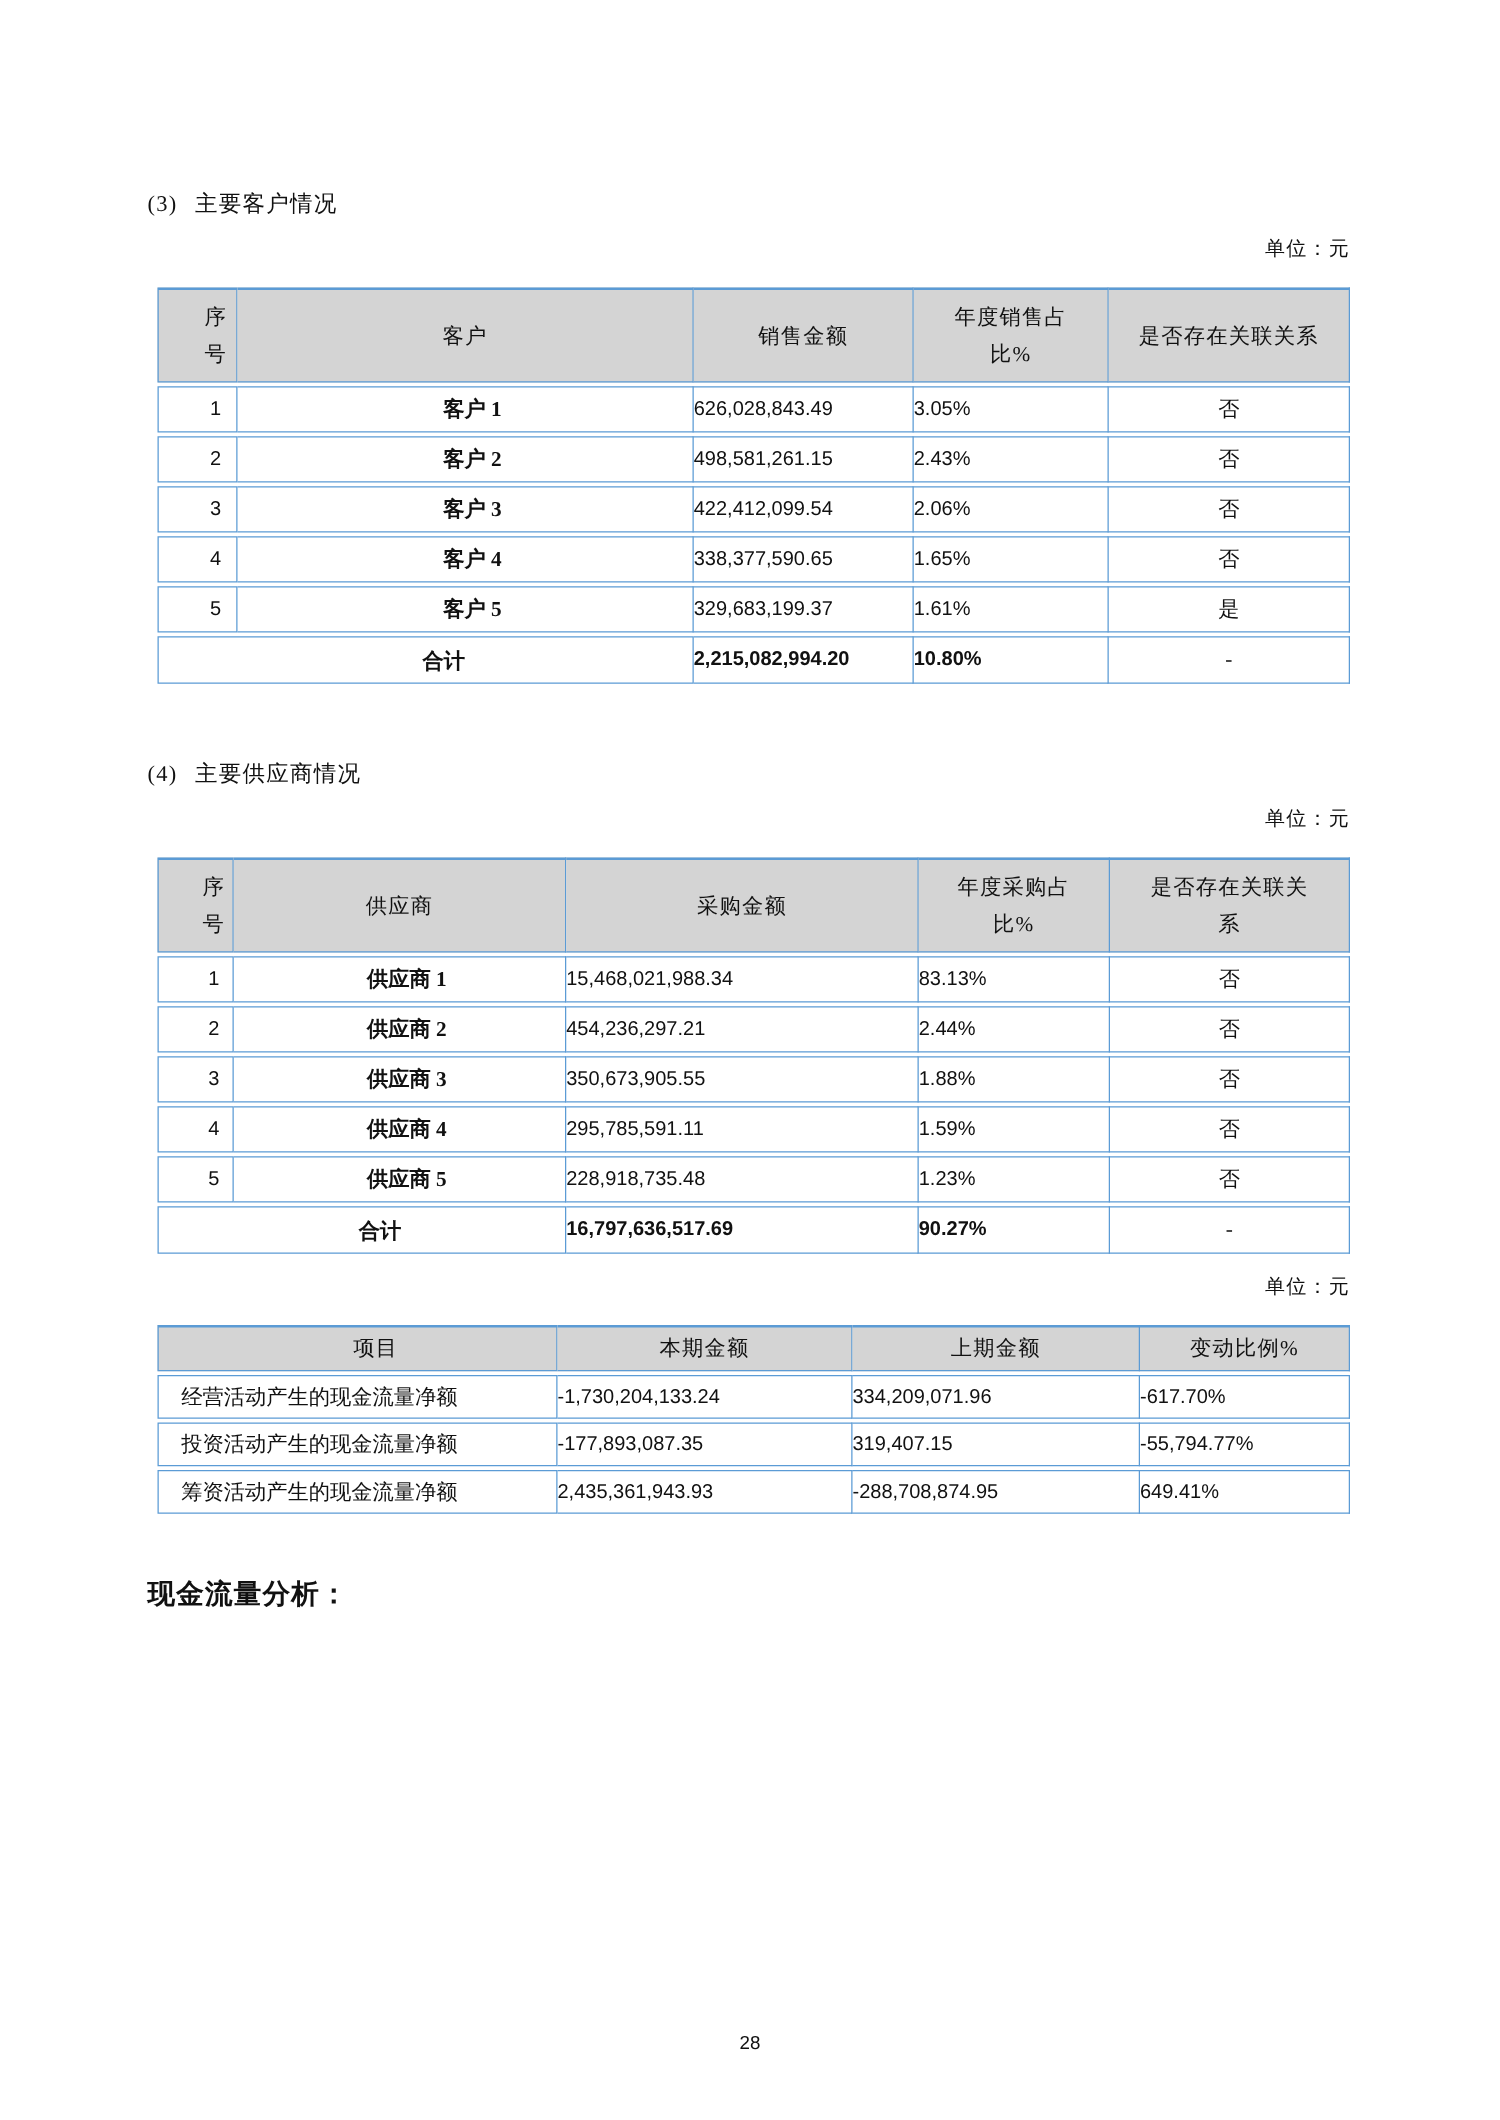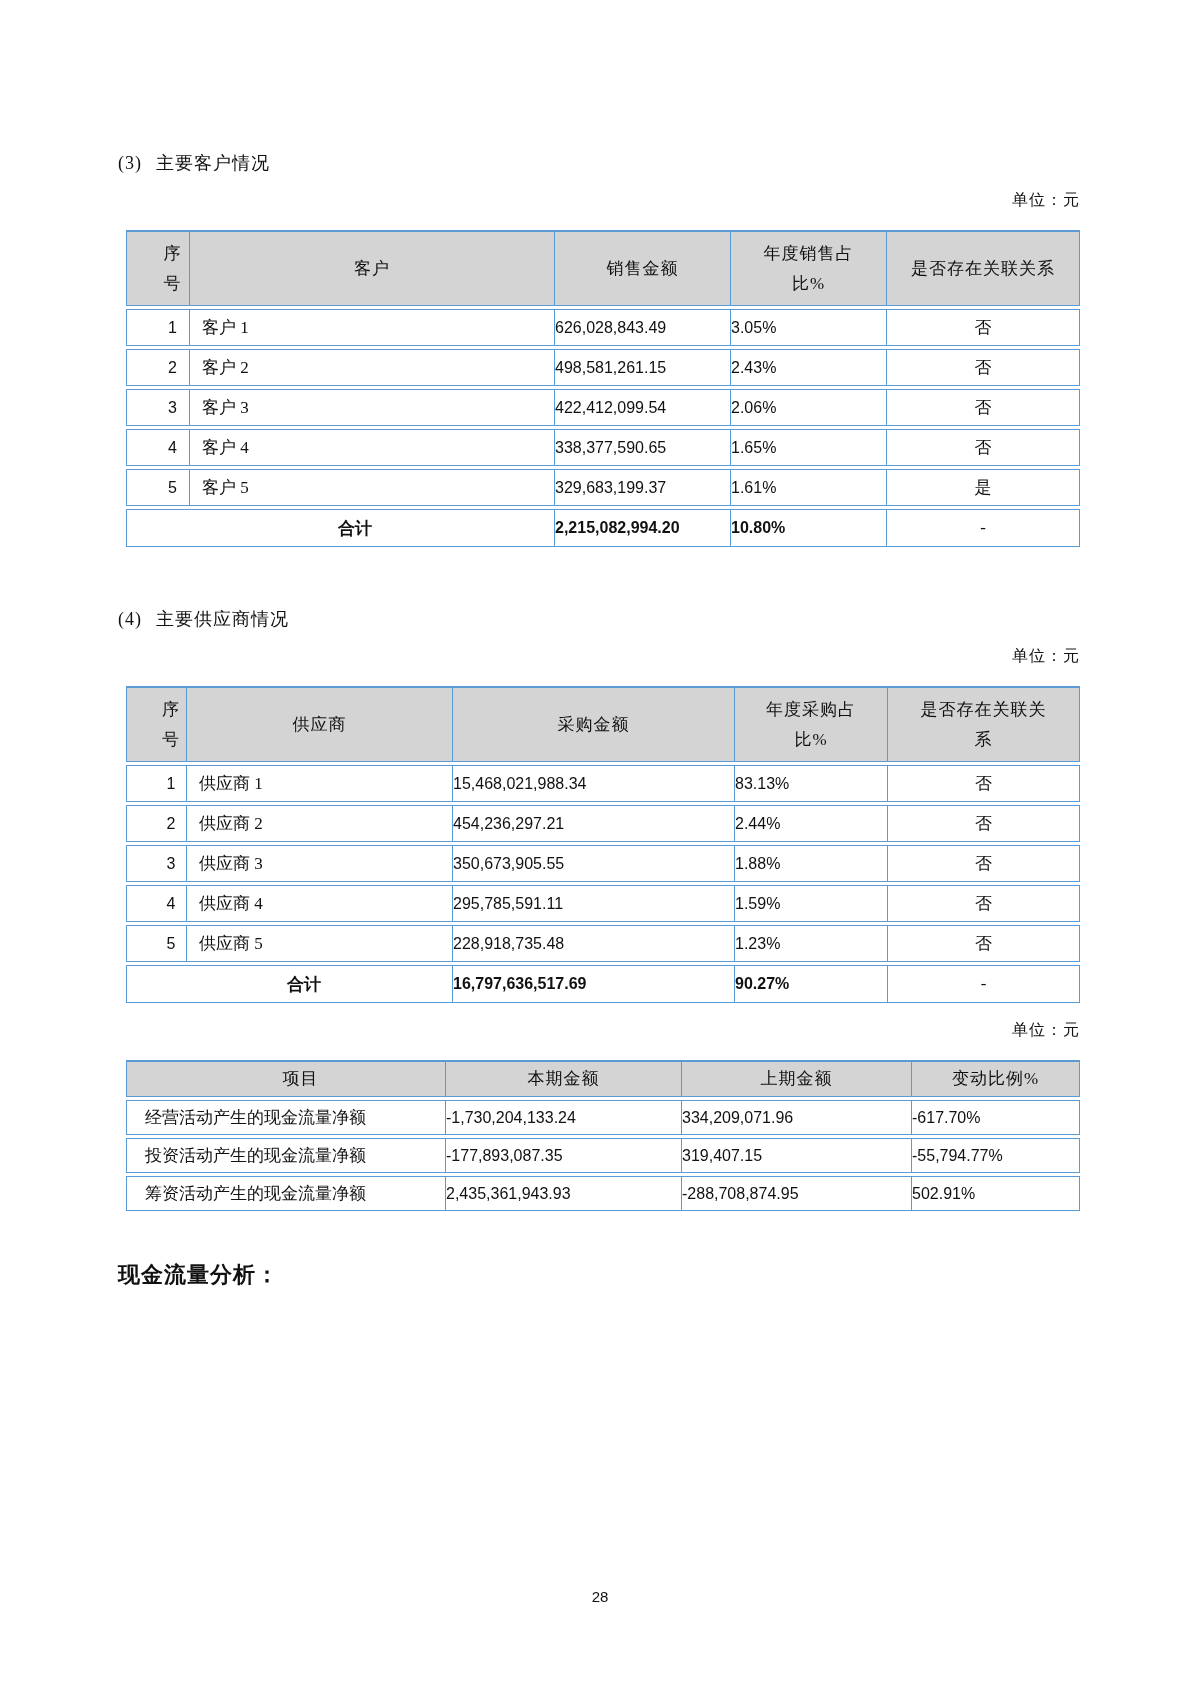--- a/index.html
+++ b/index.html
@@ -54,21 +54,21 @@
     text-align: center;
     white-space: pre-line;
     letter-spacing: 1px;
   }
   .t-main thead th { height: 76px; }
   .t-main tbody td { height: 37px; }
   .t-main .total-row td { height: 38px; }
   td { font-size: 17px; }
   .num { font-family: "Liberation Sans", "DejaVu Sans", sans-serif; font-size: 16px; }
   .center { text-align: center; }
-  .left   { text-align: left; padding-left: 12px; }
+  .left   { text-align: center; padding-left: 12px; font-weight: bold; }
   .right  { text-align: left; padding-right: 12px; }
   .bold   { font-weight: bold; }
   .sec-gap { margin-top: 56px; }
   
   .t-cash thead th { height: 34px; line-height: 34px; }
   .t-cash tbody td { height: 35px; }
   .t-cash .item-cell { padding-left: 18px; }
   
   .analysis-heading {
     margin-top: 48px;
@@ -86,21 +86,21 @@
   }
   .analysis-line {
     font-size: 18px;
     line-height: 45px;
     text-align: justify;
     text-align-last: justify;
   }
   .analysis-line.indent { padding-left: 42px; }
   .page-number {
     position: absolute;
-    top: 1588px;
+    top: 1626px;
     left: 0;
     width: 1200px;
     text-align: center;
     font-size: 15px;
     font-family: "Liberation Sans", "DejaVu Sans", sans-serif;
   }
 </style>
 </head>
 <body>
 
@@ -270,21 +270,21 @@
       <tr>
         <td class="item-cell">投资活动产生的现金流量净额</td>
         <td class="num right">-177,893,087.35</td>
         <td class="num right">319,407.15</td>
         <td class="num right">-55,794.77%</td>
       </tr>
       <tr>
         <td class="item-cell">筹资活动产生的现金流量净额</td>
         <td class="num right">2,435,361,943.93</td>
         <td class="num right">-288,708,874.95</td>
-        <td class="num right">502.91%</td>
+        <td class="num right">649.41%</td>
       </tr>
     </tbody>
   </table>
 
   <div class="analysis-heading">现金流量分析：</div>
 
 
 </div>
 
 <div class="page-number">28</div>

